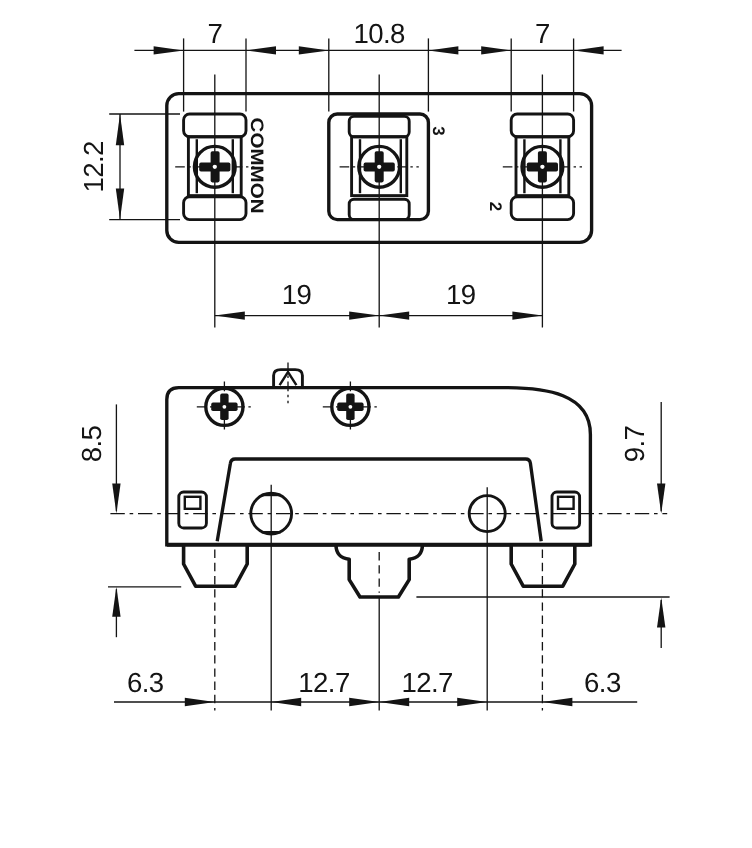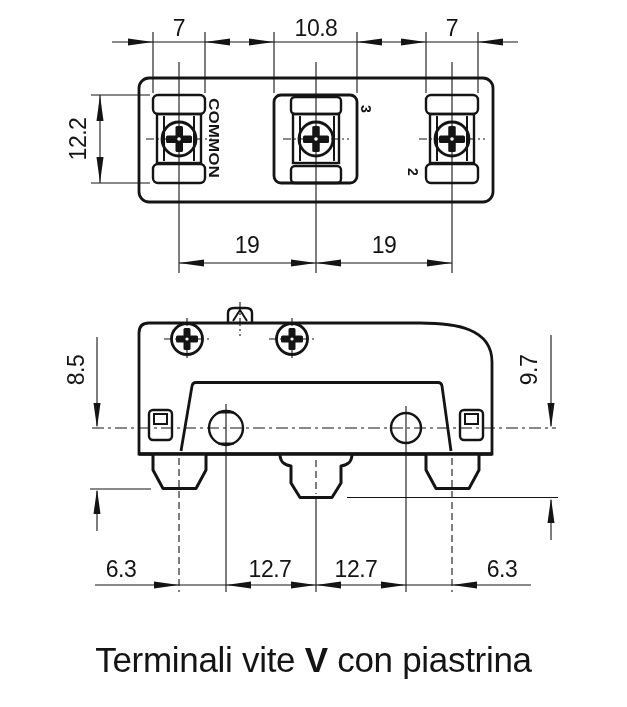--- a/index.html
+++ b/index.html
@@ -218,15 +218,14 @@
       <polygon class="arrow" points="406,585 381,581.5 381,588.5"></polygon>
       <polygon class="arrow" points="452,585 477,581.5 477,588.5"></polygon>
       <text x="121" y="577" class="dimtxt">6.3</text>
       <text x="270" y="577" class="dimtxt">12.7</text>
       <text x="356" y="577" class="dimtxt">12.7</text>
       <text x="502" y="577" class="dimtxt">6.3</text>
     </g>
   </g>
 </svg>
 
-<div class="caption"><span>Terminali vite</span> <span class="cap-bold">V</span> <span>con piastrina</span></div>
 
 </div>
 
 </body></html>

